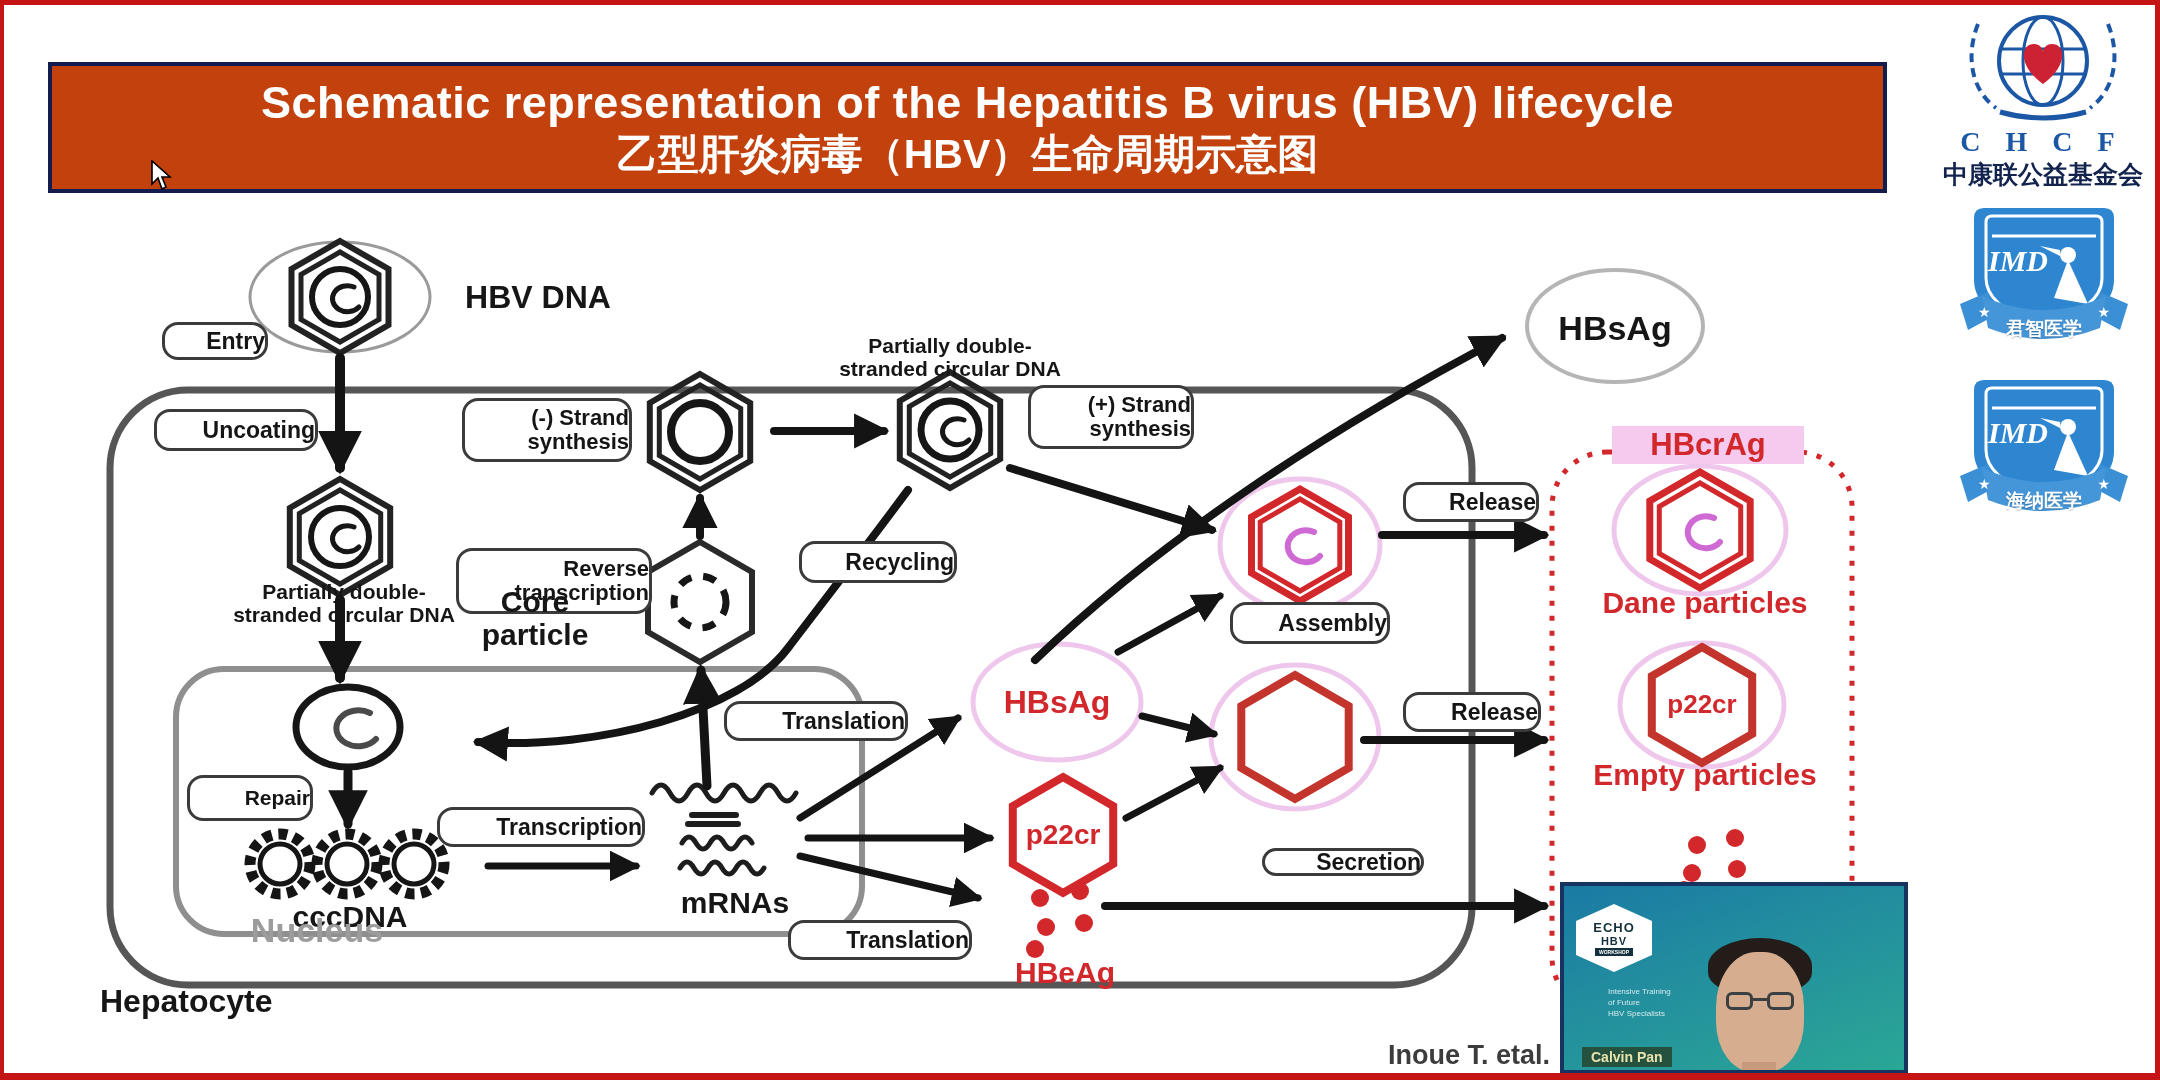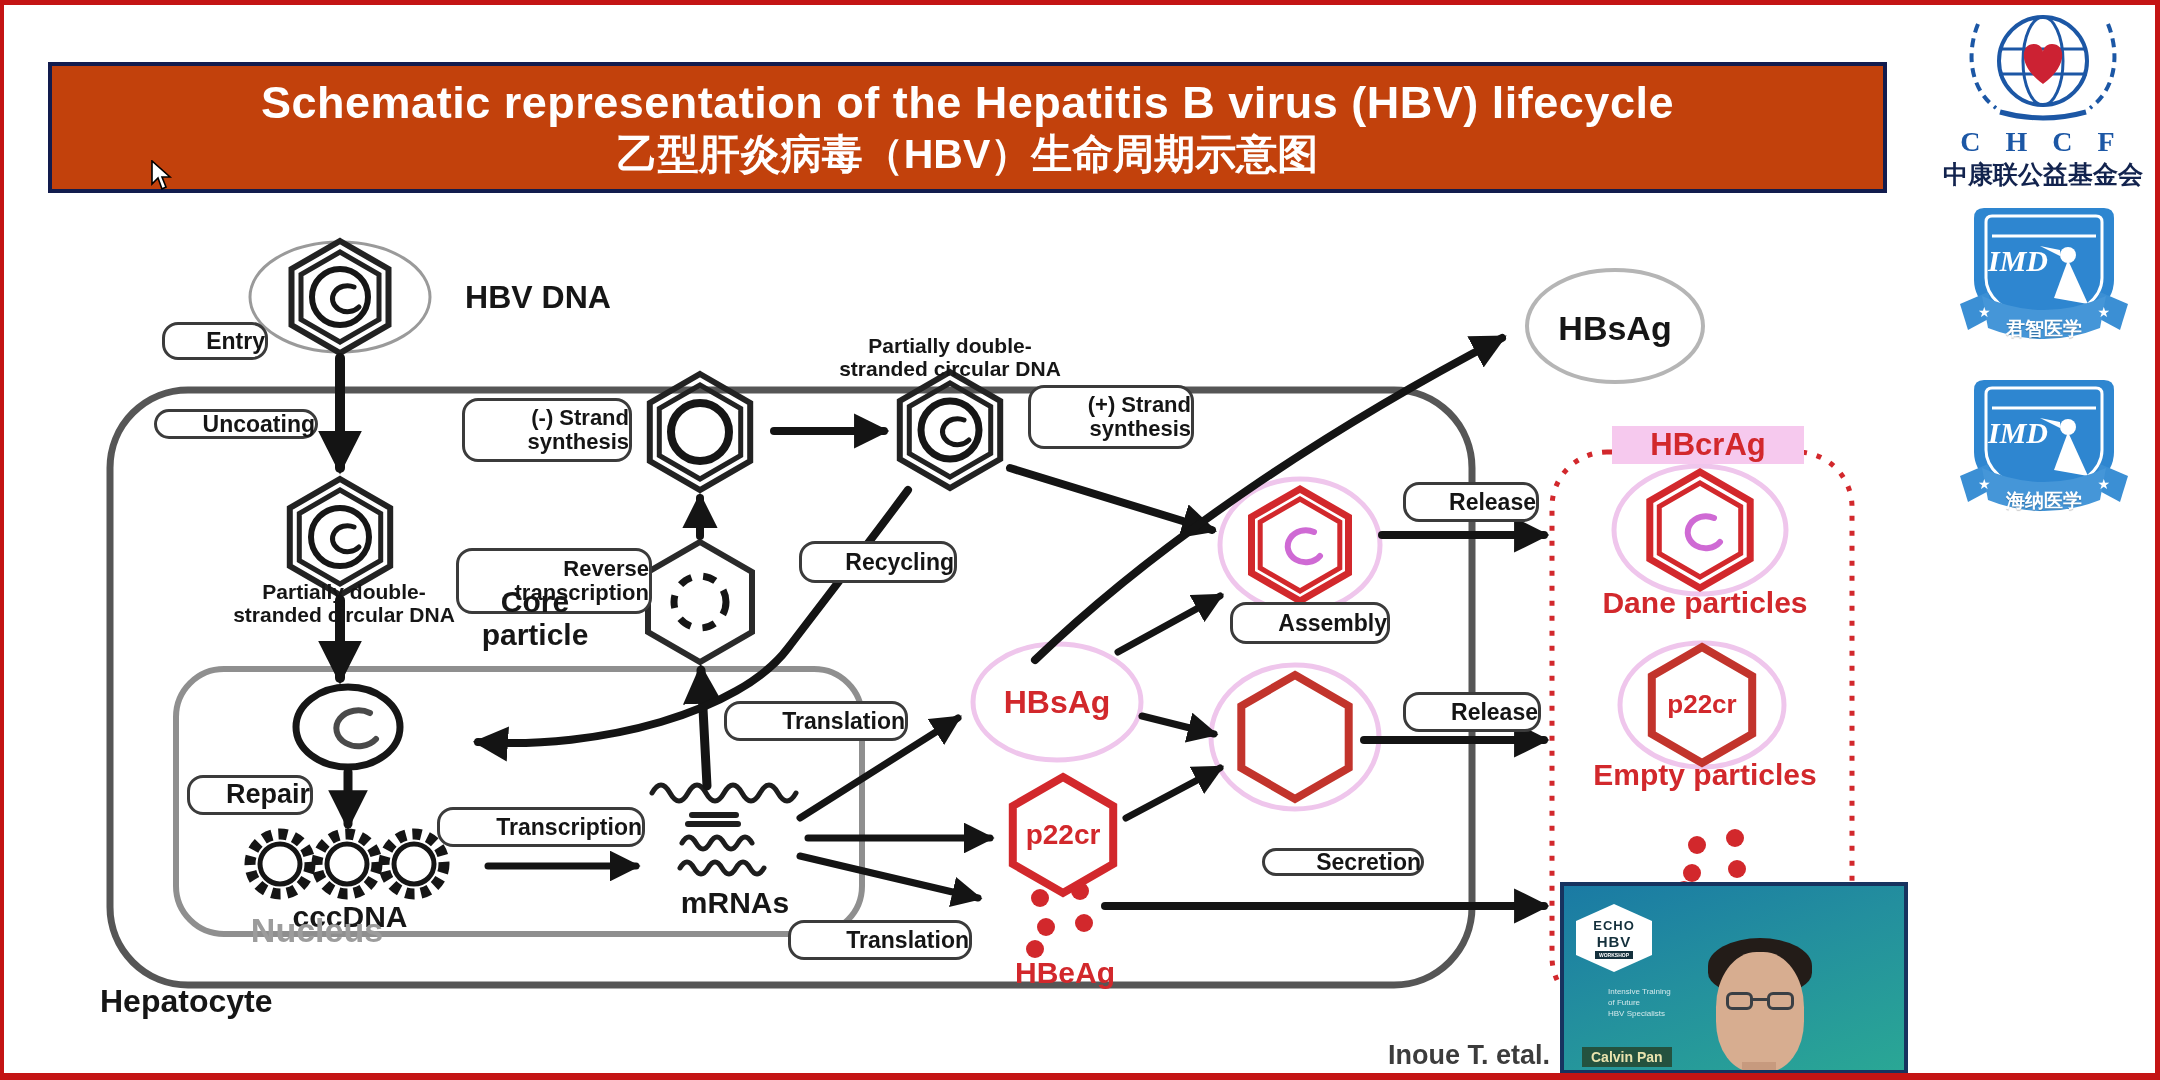--- a/index.html
+++ b/index.html
@@ -38,21 +38,21 @@
   .badge .star-l,.badge .star-r{position:absolute;top:104px;color:#fff;font-size:14px;}
   .badge .star-l{left:26px;} .badge .star-r{right:26px;}
   
   .video{position:absolute;left:1560px;top:882px;width:348px;height:192px;z-index:40;
          border:4px solid #17335f;box-sizing:border-box;
          background:linear-gradient(160deg,#1a7aa4 0%,#238f9e 45%,#2aa795 100%);overflow:hidden;}
   .echo{position:absolute;left:12px;top:18px;width:76px;height:68px;background:#fff;
         clip-path:polygon(50% 0,100% 25%,100% 75%,50% 100%,0 75%,0 25%);
         display:flex;flex-direction:column;align-items:center;justify-content:center;}
   .echo .e1{font-size:13px;font-weight:800;color:#14303c;letter-spacing:1px;}
-  .echo .e2{font-size:15px;font-weight:800;color:#14303c;letter-spacing:1px;}
+  .echo .e2{font-size:11px;font-weight:800;color:#14303c;letter-spacing:1px;}
   .echo .e3{font-size:5px;font-weight:bold;color:#fff;background:#14303c;padding:1px 4px;margin-top:1px;}
   .vcap{position:absolute;left:44px;top:100px;color:rgba(255,255,255,.8);font-size:8px;line-height:11px;}
   .nametag{position:absolute;left:18px;bottom:3px;background:#24523f;color:#e9e3ad;font-size:14px;
            font-weight:bold;padding:2px 9px;}
   .head{position:absolute;left:152px;top:66px;width:88px;height:120px;background:#d7ad90;
         border-radius:46% 46% 42% 42%;}
   .hair{position:absolute;left:144px;top:52px;width:104px;height:56px;background:#231c18;
         border-radius:50% 50% 38% 38%;}
   .glasses{position:absolute;left:162px;top:106px;width:68px;height:20px;}
   .glasses .lens{position:absolute;top:0;width:27px;height:18px;border:3px solid #3a3f44;border-radius:6px;box-sizing:border-box;}
@@ -212,21 +212,21 @@
   <svg class="cursor" width="26" height="32">
     <path d="M2,1 L2,24 L8,18 L12,29 L16,27 L12,17 L20,17 Z" fill="#fff" stroke="#000" stroke-width="1.6"></path>
   </svg>
 
   <div class="dbox" style="left:162px;top:322px;width:106px;height:38px;font-size:23px;">
       <span>Entry</span>
     </div>
 
   <div class="dlabel" style="left:448px;top:280px;width:180px;font-size:32px;">HBV DNA</div>
 
-  <div class="dbox" style="left:154px;top:409px;width:164px;height:30px;font-size:23px;">
+  <div class="dbox" style="left:154px;top:409px;width:164px;height:42px;font-size:23px;">
       <span>Uncoating</span>
     </div>
 
   <div class="dlabel" style="left:204px;top:580px;width:280px;font-size:21px;">
     <div>Partially double-</div>
     <div>stranded circular DNA</div>
   </div>
 
   <div class="dlabel" style="left:810px;top:334px;width:280px;font-size:21px;">
     <div>Partially double-</div>
@@ -250,21 +250,21 @@
 
   <div class="dlabel" style="left:455px;top:585px;width:160px;font-size:30px;">
     <div>Core</div>
     <div>particle</div>
   </div>
 
   <div class="dbox" style="left:799px;top:541px;width:158px;height:42px;font-size:23px;">
       <span>Recycling</span>
     </div>
 
-  <div class="dbox" style="left:187px;top:775px;width:126px;height:40px;font-size:27px;">
+  <div class="dbox" style="left:187px;top:775px;width:126px;height:46px;font-size:21px;">
       <span>Repair</span>
     </div>
 
   <div class="dbox" style="left:437px;top:807px;width:208px;height:40px;font-size:23px;">
       <span>Transcription</span>
     </div>
 
   <div class="dbox" style="left:724px;top:701px;width:184px;height:40px;font-size:23px;">
       <span>Translation</span>
     </div>

